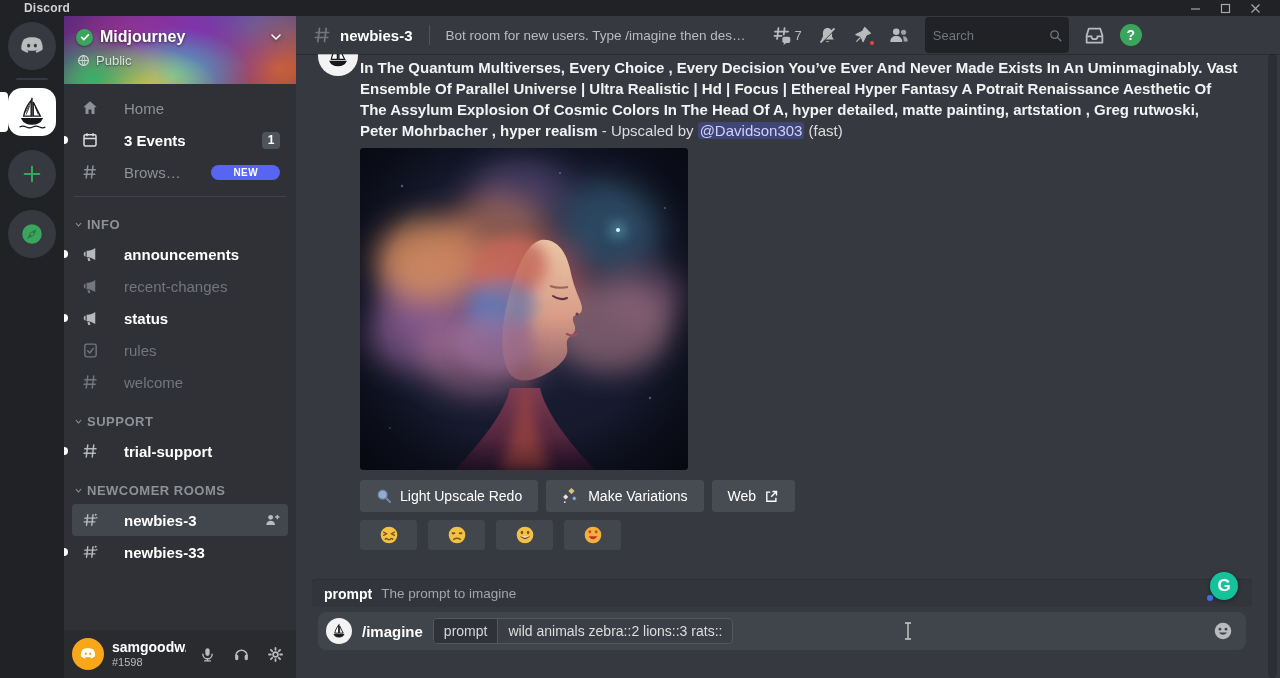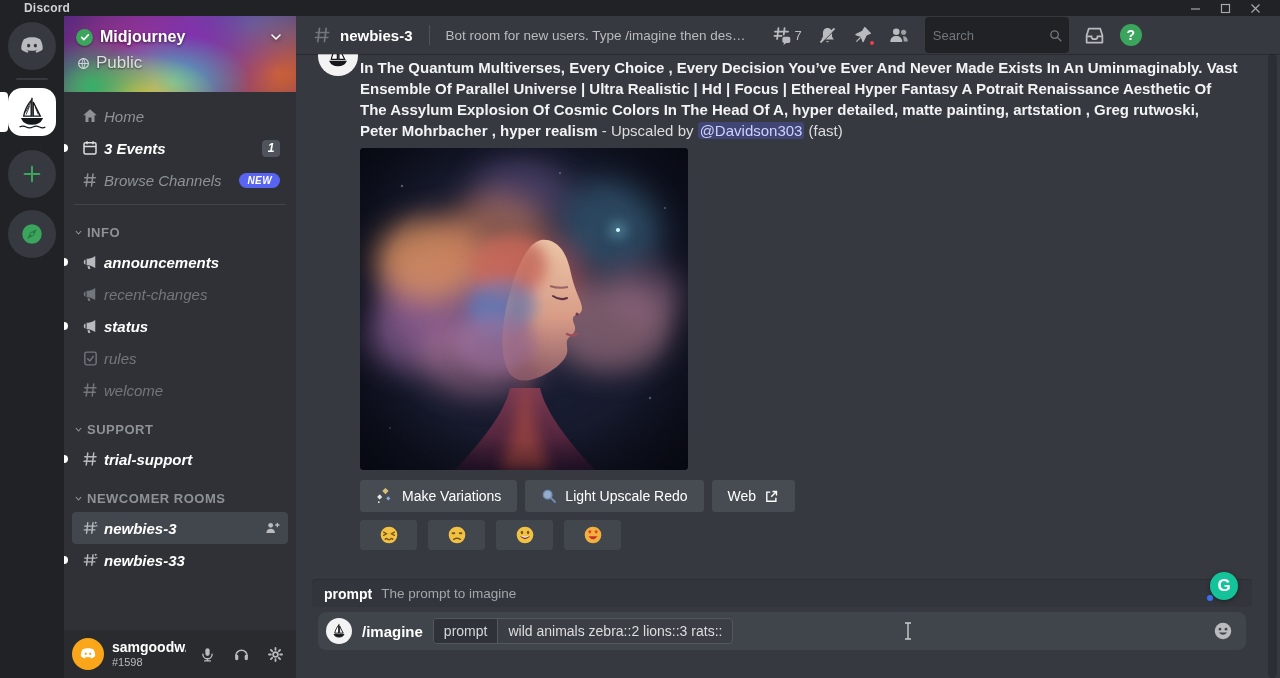--- a/index.html
+++ b/index.html
@@ -24,52 +24,52 @@
   .rail-item { width:48px; height:48px; border-radius:50%; background:#36393f; color:#dcddde;
                display:flex; align-items:center; justify-content:center; margin-bottom:8px; position:relative; }
   .rail-sep { width:32px; height:2px; background:#36393f; border-radius:1px; margin:0 0 8px 0; }
   .rail-item.server { background:#fff; border-radius:14px; }
   .rail-item.green { color:#3ba55d; }
   .rail-pill { position:absolute; left:-8px; top:4px; width:8px; height:40px; background:#fff;
                border-radius:0 4px 4px 0; }
 
   
   #sidebar { width:232px; background:#2f3136; display:flex; flex-direction:column; flex:0 0 auto; position:relative; }
-  #banner { height:76px; position:relative; flex:0 0 auto;
+  #banner { height:68px; position:relative; flex:0 0 auto;
     background:
       radial-gradient(90px 70px at 12% 92%, #35b06a 0%, rgba(53,176,106,0) 70%),
       radial-gradient(120px 60px at 30% 105%, #e3c63e 0%, rgba(227,198,62,0) 70%),
       radial-gradient(110px 70px at 47% 88%, #3fc0c8 0%, rgba(63,192,200,0) 70%),
       radial-gradient(150px 110px at 55% 25%, #8132ad 0%, rgba(129,50,173,0) 75%),
       radial-gradient(130px 100px at 92% 75%, #d2652f 0%, rgba(210,101,47,0) 72%),
       radial-gradient(110px 70px at 80% 15%, #2f86a8 0%, rgba(47,134,168,0) 70%),
       radial-gradient(130px 90px at 38% 50%, #bb3a7d 0%, rgba(187,58,125,0) 75%),
       #5b2a7e; }
   #banner .srow { display:flex; align-items:center; padding:12px 12px 0 12px; gap:7px; }
   #banner .sname { color:#fff; font-weight:bold; font-size:16px; text-shadow:0 1px 3px rgba(0,0,0,.6); flex:1; }
   #banner .prow { display:flex; align-items:center; padding:7px 12px 0 13px; gap:6px;
-                  color:#e6e7ea; font-size:17px; text-shadow:0 1px 2px rgba(0,0,0,.6); opacity:.92;text-align:right; }
+                  color:#e6e7ea; font-size:13px; text-shadow:0 1px 2px rgba(0,0,0,.6); opacity:.92;text-align:right; }
   .vbadge { width:17px; height:17px; border-radius:50%; background:#3ba55d; color:#fff;
             display:flex; align-items:center; justify-content:center; flex:0 0 auto; box-shadow:0 1px 2px rgba(0,0,0,.4); }
 
   #chanlist { flex:1; overflow:hidden; padding:8px 8px 0 8px; }
-  .nav-row, .chan { height:32px; display:flex; align-items:center; gap:4px; padding:0 8px;
-                    border-radius:4px; color:#8e9297; font-size:15px; position:relative;font-style:italic; }
+  .nav-row, .chan { height:32px; display:flex; align-items:center; gap:24px; padding:0 8px;
+                    border-radius:4px; color:#8e9297; font-size:15px; position:relative; }
   .nav-row .cicon, .chan .cicon { width:20px; height:20px; display:flex; align-items:center; justify-content:center;
                                   color:#8e9297; flex:0 0 auto; font-weight:bold; }
   .chan.unread, .nav-row.unread { color:#fff; }
   .chan.unread .cname, .nav-row.unread .label { font-weight:bold; }
   .chan.selected { background:#42464d; color:#fff; }
   .chan.selected .cname { font-weight:bold; }
   .pill { position:absolute; left:-8px; top:12px; width:4px; height:8px; background:#fff; border-radius:0 4px 4px 0; }
   .label, .cname { flex:1; white-space:nowrap; overflow:hidden; text-overflow:ellipsis; }
   .badge-num { background:#4f545c; color:#fff; font-size:12px; font-weight:bold; min-width:18px; height:17px;
                border-radius:4px; display:flex; align-items:center; justify-content:center; padding:0 4px; }
   .badge-new { background:#5865f2; color:#fff; font-size:10px; font-weight:bold; letter-spacing:.4px;
-               border-radius:8px; padding:2px 8px; }
+               border-radius:8px; padding:2px 22px; }
   .list-divider { height:1px; background:#3f434a; margin:8px 2px; }
   .cat { display:flex; align-items:center; gap:4px; color:#8e9297; font-size:13px; font-weight:bold;
          letter-spacing:.5px; padding:16px 2px 6px 2px; text-transform:uppercase; }
   .invite-ic { color:#b9bbbe; }
 
   #userbar { height:48px; background:#292b2f; display:flex; align-items:center; padding:0 8px; gap:8px; flex:0 0 auto; }
   .uavatar { width:32px; height:32px; border-radius:50%; background:#faa61a; display:flex; align-items:center;
              justify-content:center; color:#fff; flex:0 0 auto; }
   .uinfo { flex:1; min-width:0; line-height:1.1; }
   .uname { color:#fff; font-size:14px; font-weight:bold; white-space:nowrap; overflow:hidden; }
@@ -542,35 +542,35 @@
                 <ellipse cx="135" cy="196" rx="40" ry="28" fill="#9b6e9a" opacity=".6"></ellipse>
                 <circle cx="258" cy="82" r="6" fill="#7fd4e8" opacity=".8"></circle>
               </g>
               <circle cx="258" cy="82" r="2" fill="#d8f6ff"></circle>
               <rect width="328" height="322" fill="url(#vig)"></rect>
             </svg>
           </div>
 
           <div class="btnrow">
             <button class="dbtn">
+              <svg width="16" height="16" viewBox="0 0 24 24">
+                  <circle cx="10" cy="10" r="6.5" fill="#9db7d8" opacity=".9"></circle>
+                  <circle cx="10" cy="10" r="6.5" fill="none" stroke="#6f8bb0" stroke-width="2"></circle>
+                  <path d="M15 15 L21 21" stroke="#6f8bb0" stroke-width="3" stroke-linecap="round"></path>
+                </svg>
+              <span>Light Upscale Redo</span>
+              </button>
+            <button class="dbtn">
               <svg width="18" height="16" viewBox="0 0 20 18">
                   <rect x="8" y="1" width="5" height="5" transform="rotate(45 10.5 3.5)" fill="#d8c27a"></rect>
                   <rect x="2" y="8" width="4" height="4" transform="rotate(45 4 10)" fill="#e8e8e8"></rect>
                   <rect x="12" y="10" width="3.4" height="3.4" transform="rotate(45 13.7 11.7)" fill="#8aa8d8"></rect>
                   <circle cx="3" cy="16" r="1" fill="#e8e8e8"></circle>
                 </svg>
               <span>Make Variations</span>
-              </button>
-            <button class="dbtn">
-              <svg width="16" height="16" viewBox="0 0 24 24">
-                  <circle cx="10" cy="10" r="6.5" fill="#9db7d8" opacity=".9"></circle>
-                  <circle cx="10" cy="10" r="6.5" fill="none" stroke="#6f8bb0" stroke-width="2"></circle>
-                  <path d="M15 15 L21 21" stroke="#6f8bb0" stroke-width="3" stroke-linecap="round"></path>
-                </svg>
-              <span>Light Upscale Redo</span>
               </button>
             <button class="dbtn">
               <span>Web</span>
               <svg width="15" height="15" viewBox="0 0 24 24">
                   <path d="M10 5 H4.5 V19.5 H19 V14" fill="none" stroke="#fff" stroke-width="2.2"></path>
                   <path d="M13.5 4 H20 V10.5 M20 4 L11.5 12.5" fill="none" stroke="#fff" stroke-width="2.2"></path>
                 </svg>
               </button>
           </div>
 

